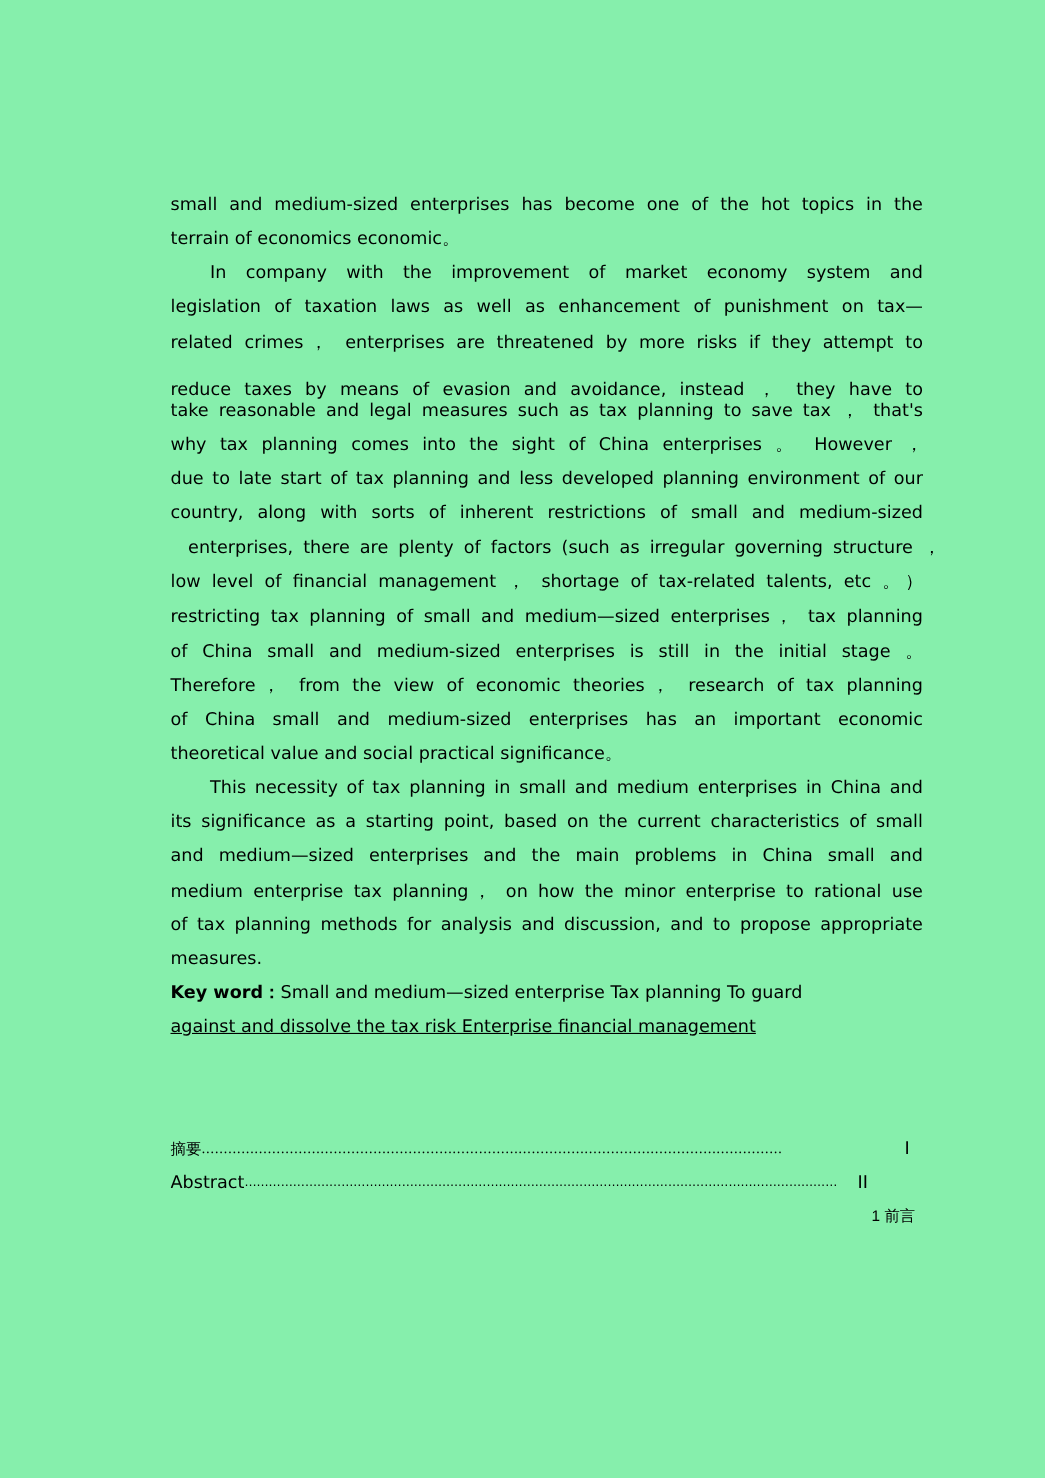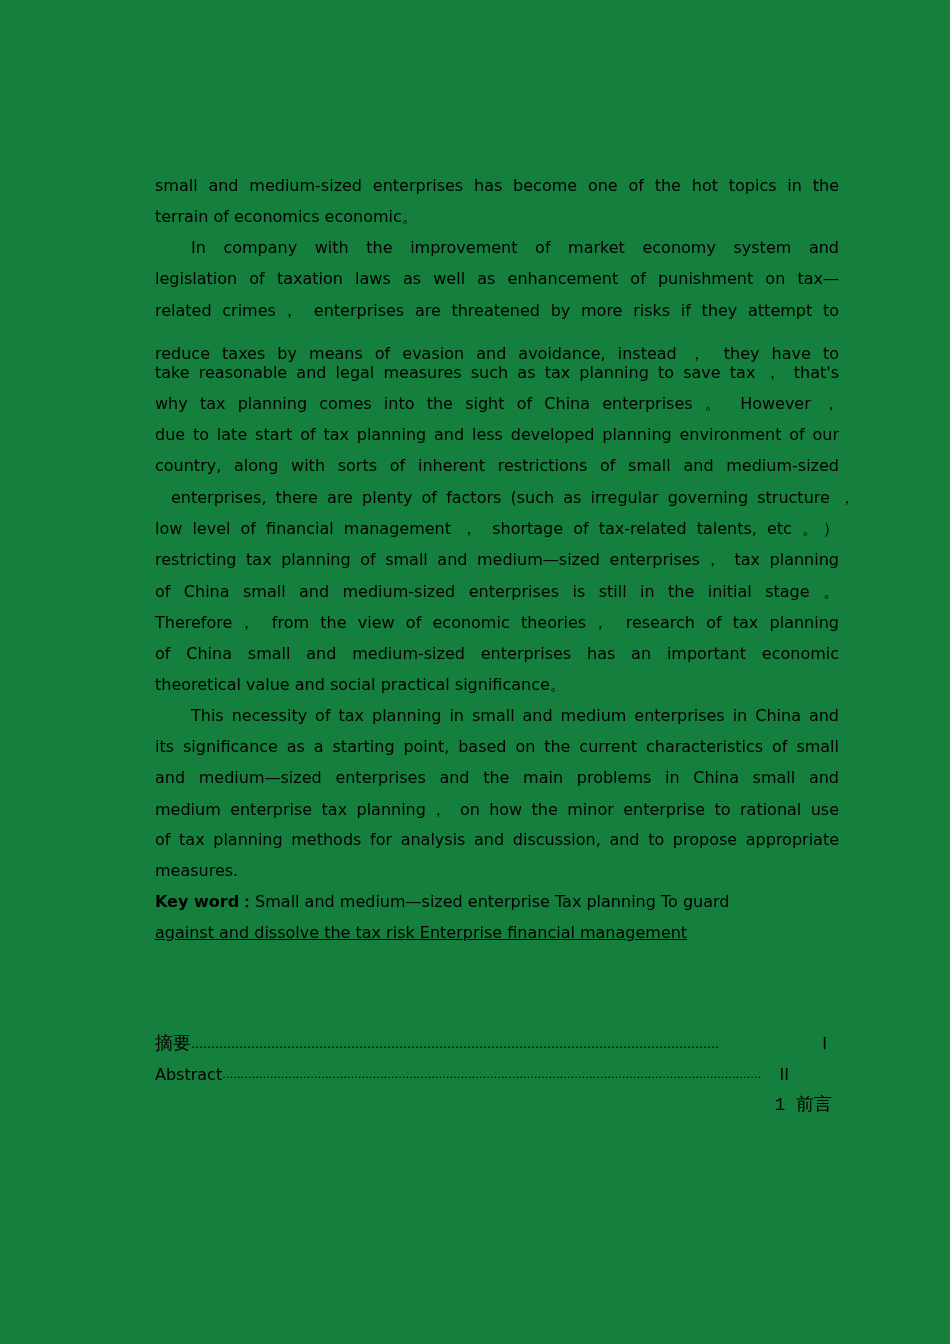--- a/index.html
+++ b/index.html
@@ -1,17 +1,17 @@
 <!DOCTYPE html>
 <html><head>
 <meta charset="utf-8">
 <style>
   html, body { margin: 0; padding: 0; background: #ffffff; }
   body { width: 950px; height: 1344px; position: relative; overflow: hidden; color: #000; }
-  .page { position: absolute; left: 0; top: 0; width: 950px; height: 1344px; background: #15803d; }
+  .page { position: absolute; left: 0; top: 0; width: 950px; height: 1344px; background: #86efac; }
   .line {
     position: absolute; left: 155px; width: 684px; height: 24px;
     font-family: "DejaVu Sans", sans-serif; font-size: 16px; line-height: 24px;
     white-space: nowrap; text-align: justify; text-align-last: justify;
   }
   .line.indent { left: 191px; width: 648px; }
   .line.last { text-align-last: left; }
   .kw-label { font-weight: bold; }
   .toc-title {
     position: absolute; left: 0; width: 950px; top: 970px; height: 36px;
@@ -19,21 +19,21 @@
     letter-spacing: 44px; padding-left: 44px; box-sizing: border-box;
   }
   .toc-row {
     position: absolute; left: 155px; width: 672px; height: 22px;
     display: flex; align-items: flex-end; white-space: nowrap; overflow: hidden;
     font-size: 16px; line-height: 22px;
   }
   .toc-row .label { flex: 0 0 auto; }
   .toc-row .leader { flex: 1 1 auto; overflow: hidden; letter-spacing: 0px; color: #000; }
   .toc-row .page-no { flex: 0 0 auto; }
-  .serif { font-family: Liberation Mono, monospace; font-size: 18px; }
+  .serif { font-family: Liberation Sans, sans-serif; font-size: 14px; }
   .sans { font-family: "DejaVu Sans", sans-serif; font-size: 16px; }
   .leader-serif { font-family: "DejaVu Serif", serif; font-size: 12px; letter-spacing: 1px; }
   .leader-sans { font-family: "DejaVu Sans", sans-serif; font-size: 11px; letter-spacing: -1px; }
 </style>
 </head>
 <body>
 
 <div class="page">
 
   <div id="body-lines">

